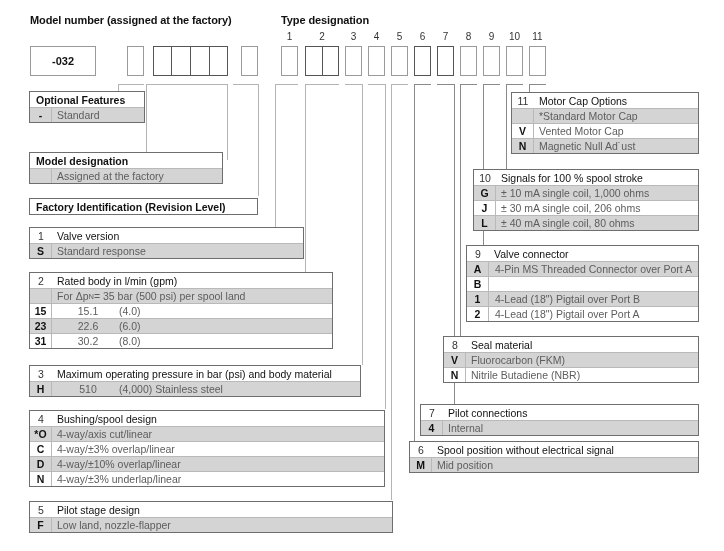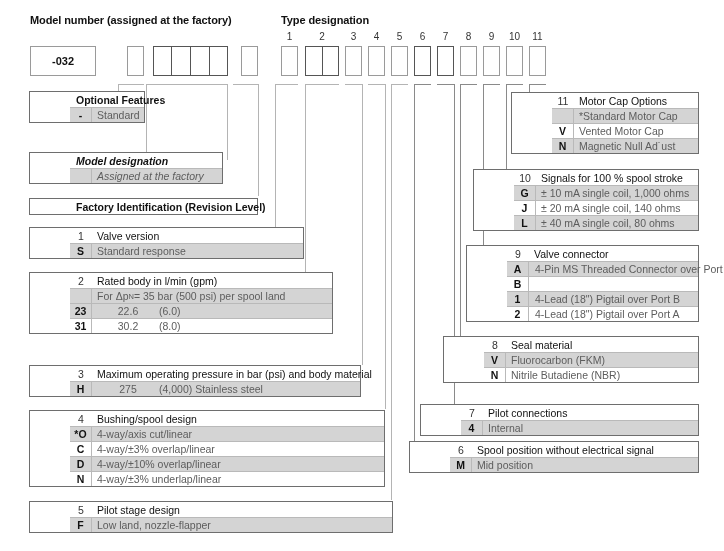--- a/index.html
+++ b/index.html
@@ -61,21 +61,20 @@
   .ln-h { position: absolute; height: 1px; background: #b4b4b4; }
   .ln-v.d { background: #8a8a8a; }
   .ln-h.d { background: #8a8a8a; }
 
   
   .tbl {
     position: absolute;
     border: 1px solid #6e6e6e;
     background: #fff;
     font-size: 10.5px;
-    padding-left: 40px;
   }
   .trow {
     display: flex;
     align-items: stretch;
     border-top: 1px solid #b9b9b9;
     min-height: 15px;
   }
   .trow:first-child { border-top: none; }
   .trow.shade { background: #d4d4d4; }
   .trow.title { background: #fff; }
@@ -232,21 +231,21 @@
   <div class="tbl" style="left:29px; top:91px; width:116px;">
     <div class="trow title">
       <div class="plain-title">Optional Features</div>
     </div>
     <div class="trow shade">
       <div class="key">-</div>
       <div class="val">Standard</div>
     </div>
   </div>
 
-  <div class="tbl" style="left:29px; top:152px; width:194px;font-style:italic;">
+  <div class="tbl" style="left:29px; top:152px; width:194px;">
     <div class="trow title">
       <div class="plain-title">Model designation</div>
     </div>
     <div class="trow shade">
       <div class="key blank"></div>
       <div class="val">Assigned at the factory</div>
     </div>
   </div>
 
   <div class="tbl" style="left:29px; top:198px; width:229px;">
@@ -272,20 +271,27 @@
       <div class="val bold">Rated body in l/min (gpm)</div>
     </div>
     <div class="trow shade">
       <div class="key blank"></div>
       <div class="val">
           <span>For Δp</span>
           <span class="sub">N</span>
           <span>= 35 bar (500 psi) per spool land</span>
         </div>
     </div>
+    <div class="trow">
+      <div class="key">15</div>
+      <div class="val">
+          <span class="c1">15.1</span>
+          <span class="c2">(4.0)</span>
+        </div>
+    </div>
     <div class="trow shade">
       <div class="key">23</div>
       <div class="val">
           <span class="c1">22.6</span>
           <span class="c2">(6.0)</span>
         </div>
     </div>
     <div class="trow">
       <div class="key">31</div>
       <div class="val">
@@ -296,21 +302,21 @@
   </div>
 
   <div class="tbl" style="left:29px; top:365px; width:332px;">
     <div class="trow title">
       <div class="key num">3</div>
       <div class="val bold">Maximum operating pressure in bar (psi) and body material</div>
     </div>
     <div class="trow shade">
       <div class="key">H</div>
       <div class="val">
-          <span class="c1p">275</span>
+          <span class="c1p">510</span>
           <span class="c2">(4,000) Stainless steel</span>
         </div>
     </div>
   </div>
 
   <div class="tbl" style="left:29px; top:410px; width:356px;">
     <div class="trow title">
       <div class="key num">4</div>
       <div class="val bold">Bushing/spool design</div>
     </div>
@@ -366,21 +372,21 @@
     <div class="trow title">
       <div class="key num">10</div>
       <div class="val bold">Signals for 100 % spool stroke</div>
     </div>
     <div class="trow shade">
       <div class="key">G</div>
       <div class="val">± 10 mA single coil, 1,000 ohms</div>
     </div>
     <div class="trow">
       <div class="key">J</div>
-      <div class="val">± 20 mA single coil, 140 ohms</div>
+      <div class="val">± 30 mA single coil, 206 ohms</div>
     </div>
     <div class="trow shade">
       <div class="key">L</div>
       <div class="val">± 40 mA single coil, 80 ohms</div>
     </div>
   </div>
 
   <div class="tbl" style="left:466px; top:245px; width:233px;">
     <div class="trow title">
       <div class="key num">9</div>

